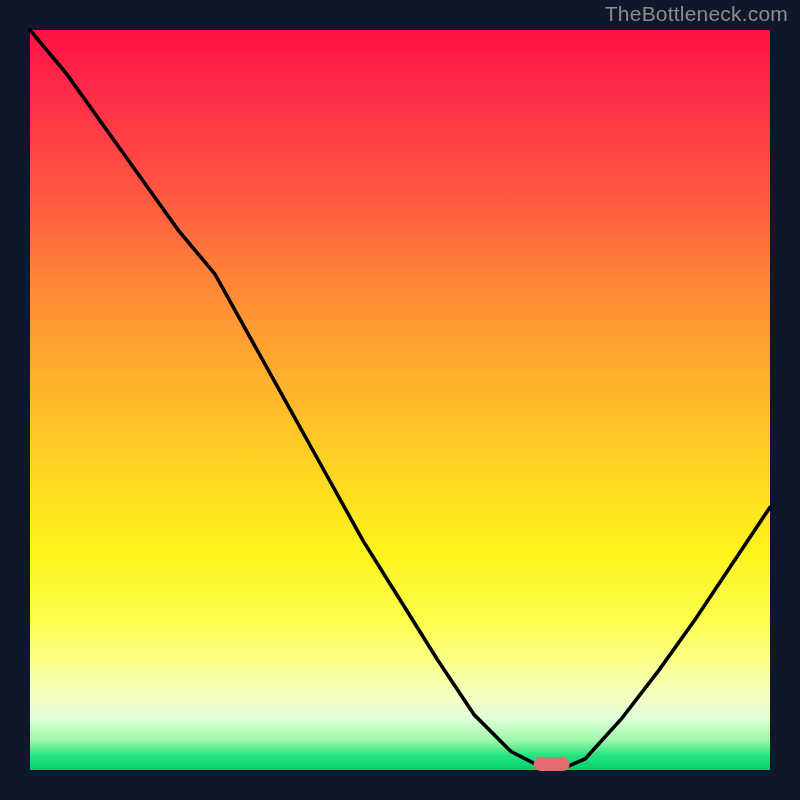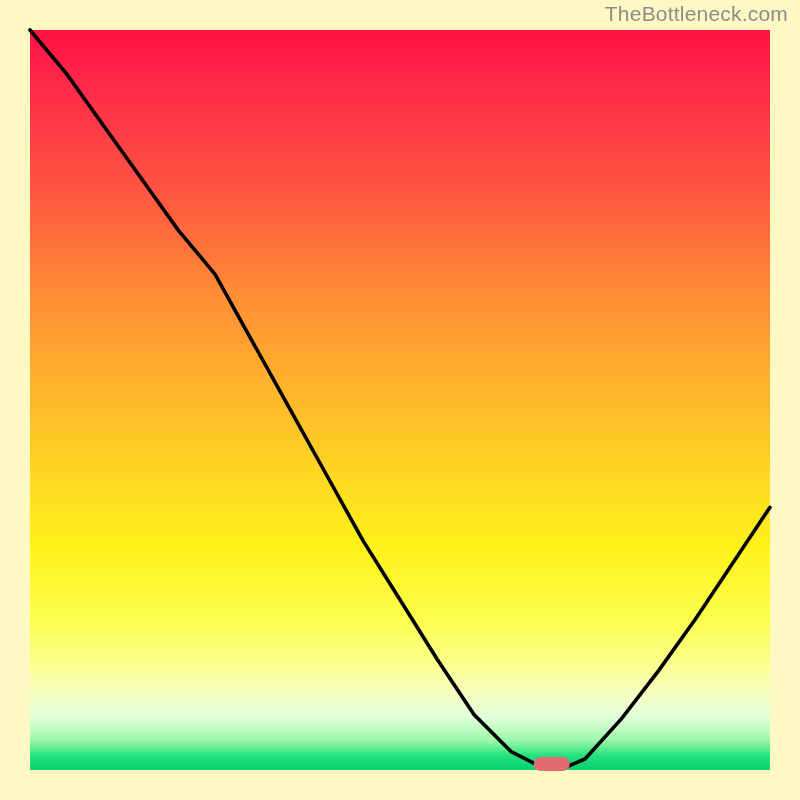--- a/index.html
+++ b/index.html
@@ -10,21 +10,21 @@
     background: #000;
     overflow: hidden;
     font-family: Arial, Helvetica, sans-serif;
   }
   .frame {
     position: absolute;
     left: 0;
     top: 0;
     width: 800px;
     height: 800px;
-    background: #fef9c3;
+    background: #0f172a;
   }
   .watermark {
     position: absolute;
     top: 2px;
     right: 12px;
     color: #8c8c8c;
     font-size: 21px;
     font-weight: 500;
     letter-spacing: 0.2px;
   }

